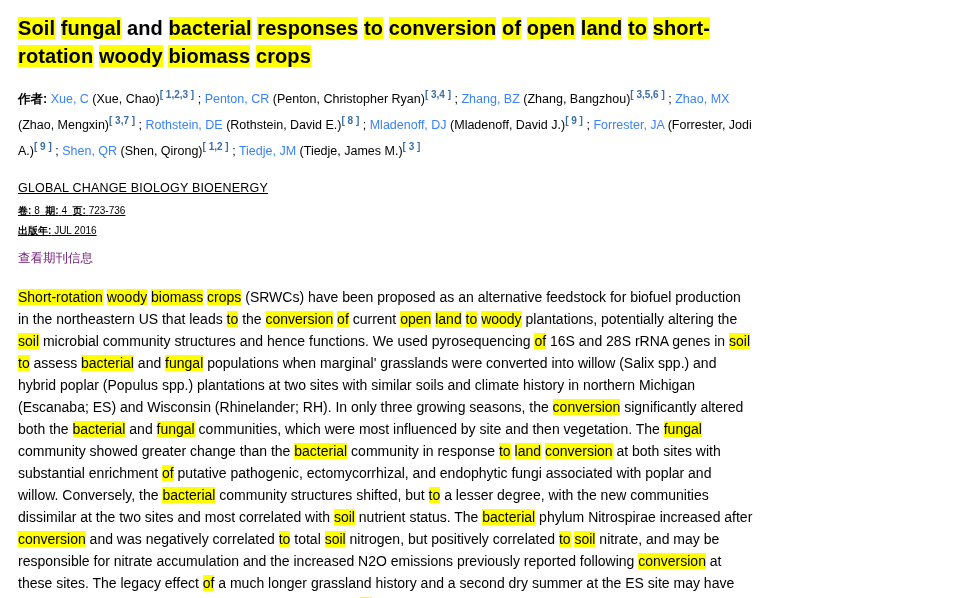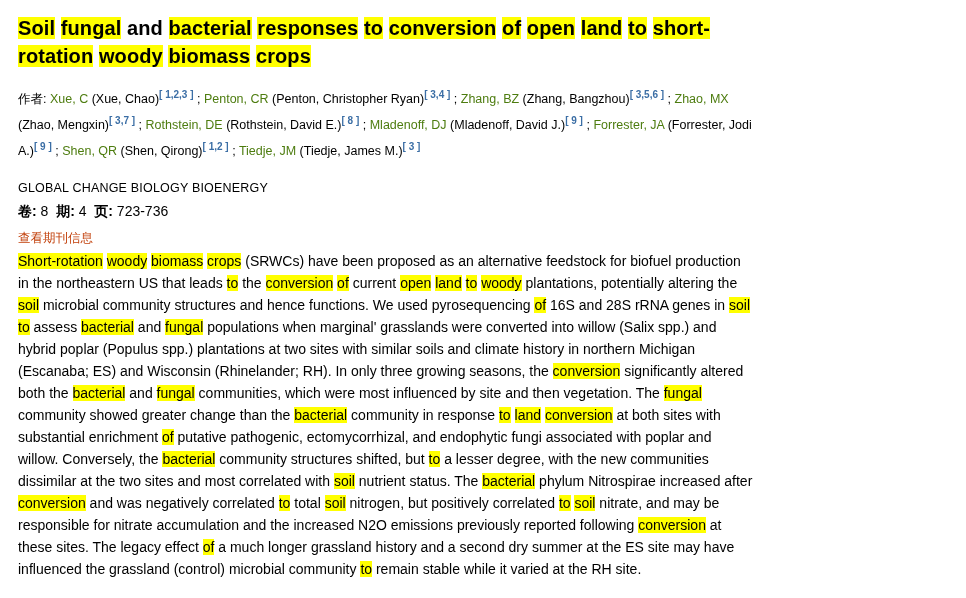--- a/index.html
+++ b/index.html
@@ -29,54 +29,55 @@
     margin: 4px 0 14px 0;
     letter-spacing: 0.1px;
   }
   .authors {
     font-size: 12.5px;
     line-height: 22px;
     margin-bottom: 16px;
     color: #000;
   }
   .authors .label {
-    font-weight: normal;
+    font-weight: bold;
   }
   .lnk {
-    color: #4d7c0f;
+    color: #3b82f6;
     text-decoration: none;
     cursor: pointer;
   }
   .sup {
     color: #3b6ea5;
     font-size: 10px;
     vertical-align: super;
     cursor: pointer;
     font-weight: bold;
   }
   .sep { color: #000; }
   .journal {
     font-size: 12.5px;
     line-height: 20px;
-    margin-bottom: 2px;
+    margin-bottom: 18px;
+    text-decoration: underline;
   }
   .journal-name {
     letter-spacing: 0.2px;
     margin-bottom: 3px;
   }
   .meta-row {
-    font-size: 14px;
+    font-size: 10px;
     line-height: 20px;
   }
   .meta-row b { font-weight: bold; }
   .journal-link {
     display: inline-block;
     margin-top: 7px;
     font-size: 12.5px;
-    color: #c2410c;
+    color: #701a75;
     text-decoration: none;
     cursor: pointer;
   }
   h2.section {
     font-size: 15.5px;
     font-weight: bold;
     margin: 22px 0 10px 0;
   }
   .abstract {
     font-size: 14px;
@@ -97,18 +98,22 @@
   <div class="journal">
     <div class="journal-name">GLOBAL CHANGE BIOLOGY BIOENERGY</div>
     <div class="meta-row">
       <b>卷:</b>
       <span>8</span>
       &nbsp;<b>期:</b>
       <span>4</span>
       &nbsp;<b>页:</b>
       <span>723-736</span>
     </div>
+    <div class="meta-row">
+      <b>出版年:</b>
+      <span>JUL 2016</span>
+    </div>
     <a class="journal-link" href="#">查看期刊信息</a>
   </div>
 
   <div class="abstract" id="abstract"><span class="hl">Short-rotation</span><span> </span><span class="hl">woody</span><span> </span><span class="hl">biomass</span><span> </span><span class="hl">crops</span><span> (SRWCs) have been proposed as an alternative feedstock for biofuel production in the northeastern US that leads </span><span class="hl">to</span><span> the </span><span class="hl">conversion</span><span> </span><span class="hl">of</span><span> current </span><span class="hl">open</span><span> </span><span class="hl">land</span><span> </span><span class="hl">to</span><span> </span><span class="hl">woody</span><span> plantations, potentially altering the </span><span class="hl">soil</span><span> microbial community structures and hence functions. We used pyrosequencing </span><span class="hl">of</span><span> 16S and 28S rRNA genes in </span><span class="hl">soil</span><span> </span><span class="hl">to</span><span> assess </span><span class="hl">bacterial</span><span> and </span><span class="hl">fungal</span><span> populations when marginal' grasslands were converted into willow (Salix spp.) and hybrid poplar (Populus spp.) plantations at two sites with similar soils and climate history in northern Michigan (Escanaba; ES) and Wisconsin (Rhinelander; RH). In only three growing seasons, the </span><span class="hl">conversion</span><span> significantly altered both the </span><span class="hl">bacterial</span><span> and </span><span class="hl">fungal</span><span> communities, which were most influenced by site and then vegetation. The </span><span class="hl">fungal</span><span> community showed greater change than the </span><span class="hl">bacterial</span><span> community in response </span><span class="hl">to</span><span> </span><span class="hl">land</span><span> </span><span class="hl">conversion</span><span> at both sites with substantial enrichment </span><span class="hl">of</span><span> putative pathogenic, ectomycorrhizal, and endophytic fungi associated with poplar and willow. Conversely, the </span><span class="hl">bacterial</span><span> community structures shifted, but </span><span class="hl">to</span><span> a lesser degree, with the new communities dissimilar at the two sites and most correlated with </span><span class="hl">soil</span><span> nutrient status. The </span><span class="hl">bacterial</span><span> phylum Nitrospirae increased after </span><span class="hl">conversion</span><span> and was negatively correlated </span><span class="hl">to</span><span> total </span><span class="hl">soil</span><span> nitrogen, but positively correlated </span><span class="hl">to</span><span> </span><span class="hl">soil</span><span> nitrate, and may be responsible for nitrate accumulation and the increased N2O emissions previously reported following </span><span class="hl">conversion</span><span> at these sites. The legacy effect </span><span class="hl">of</span><span> a much longer grassland history and a second dry summer at the ES site may have influenced the grassland (control) microbial community </span><span class="hl">to</span><span> remain stable while it varied at the RH site.</span></div>
 
 </div>
 
 </body></html>

